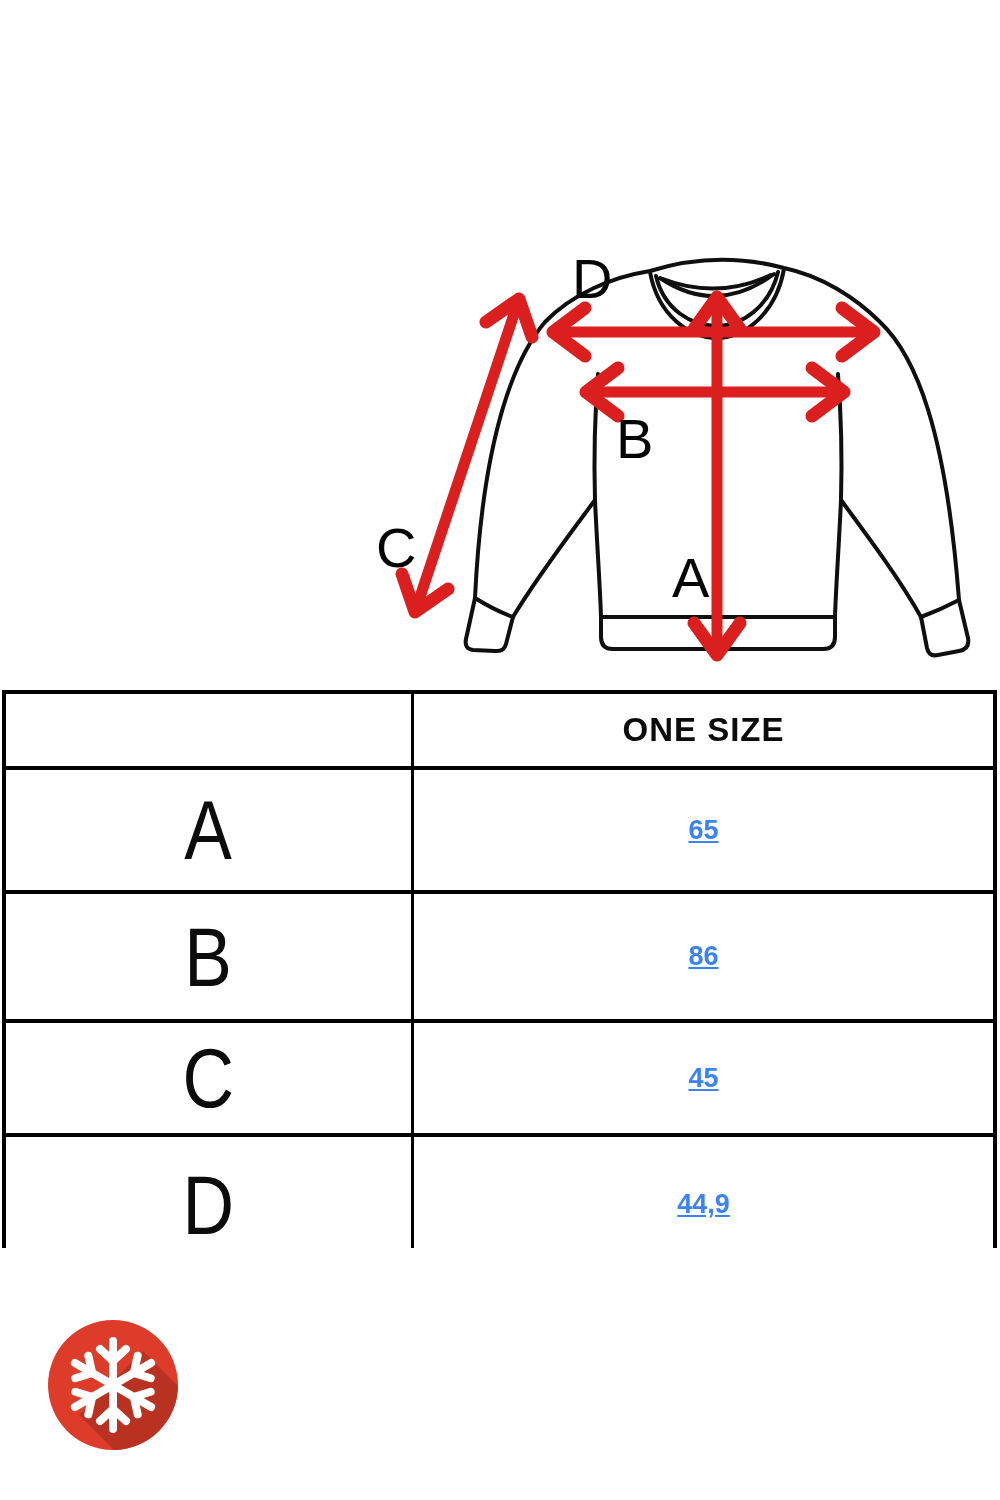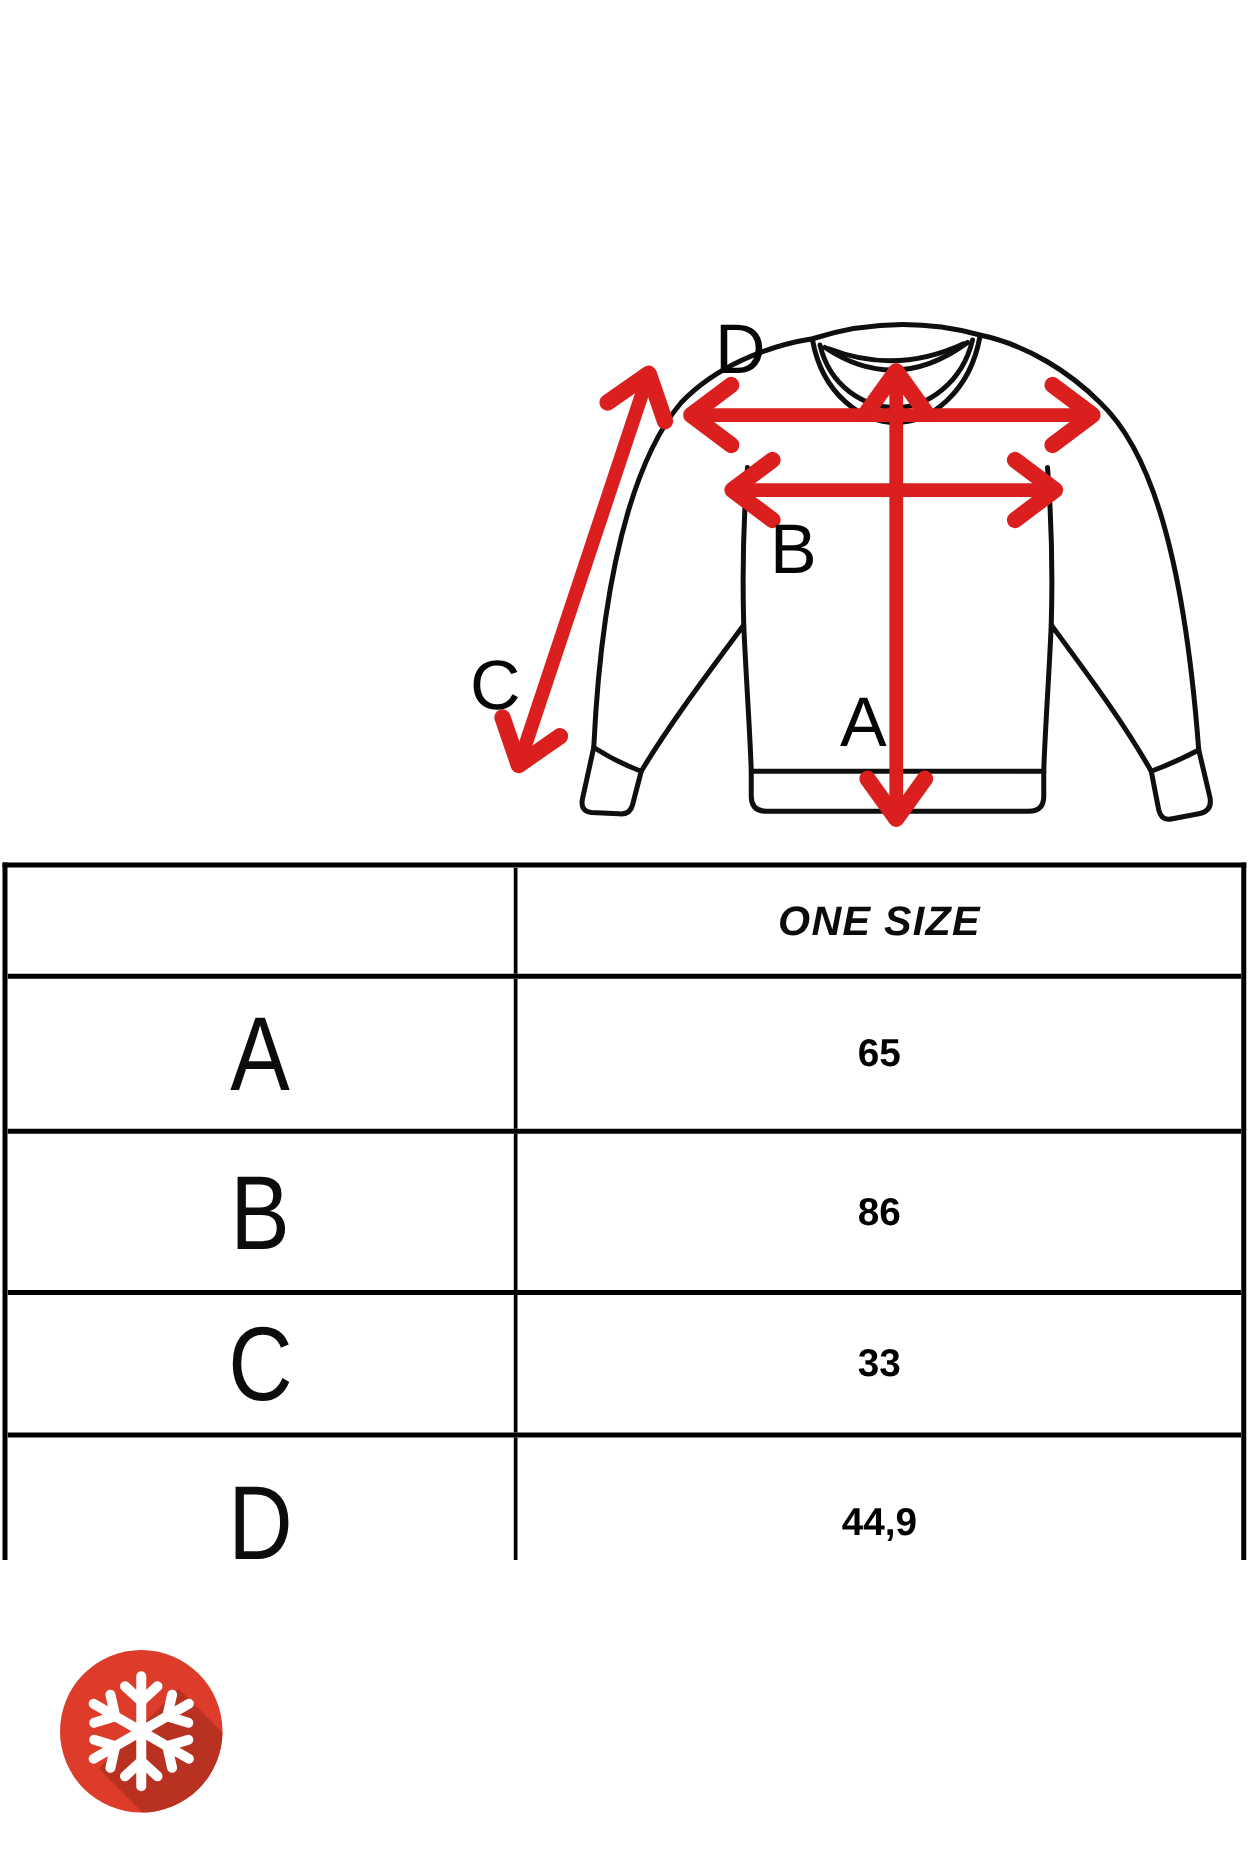--- a/index.html
+++ b/index.html
@@ -18,40 +18,40 @@
 
   
   .size-table{
     position:absolute;left:2px;top:690px;width:995px;height:558px;
     box-sizing:border-box;overflow:hidden;
     border-top:4px solid #000;border-left:4px solid #000;border-right:4px solid #000;
     background:#fff;
   }
   .t-row{display:flex;box-sizing:border-box;border-bottom:4px solid #000;}
   .t-row:last-child{border-bottom:none;}
-  .t-row-header{height:89px;font-style:italic;}
+  .t-row-header{height:76px;}
   .t-row-a{height:124px;}
   .t-row-b{height:129px;}
   .t-row-c{height:114px;}
   .t-row-d{height:135px;border-bottom:none;}
   .t-cell{
     display:flex;align-items:center;justify-content:center;
     box-sizing:border-box;
   }
   .t-cell-label{width:408px;border-right:3px solid #000;flex:none;}
   .t-cell-value{flex:1;}
   .size-col-header{
     font-size:33px;font-weight:700;letter-spacing:1px;color:#0c0c0c;
   }
   .size-letter{
     font-size:84px;font-weight:400;color:#0c0c0c;
     transform:scaleX(0.85);line-height:1;
   }
   .size-value{
-    font-size:31px;font-weight:700;color:#000000;
+    font-size:27px;font-weight:700;color:#3b82f6;text-decoration:underline;
   }
 
   
   .badge-wrap{position:absolute;left:42px;top:1314px;width:144px;height:144px;}
 </style>
 </head>
 <body>
 
 <div class="diagram-wrap">
   <svg width="1000" height="680" viewBox="0 0 1000 680">
@@ -153,21 +153,21 @@
     <div class="t-cell t-cell-value">
       <span class="size-value">86</span>
     </div>
   </div>
 
   <div class="t-row t-row-c">
     <div class="t-cell t-cell-label">
       <span class="size-letter">C</span>
     </div>
     <div class="t-cell t-cell-value">
-      <span class="size-value">33</span>
+      <span class="size-value">45</span>
     </div>
   </div>
 
   <div class="t-row t-row-d">
     <div class="t-cell t-cell-label">
       <span class="size-letter">D</span>
     </div>
     <div class="t-cell t-cell-value">
       <span class="size-value">44,9</span>
     </div>

